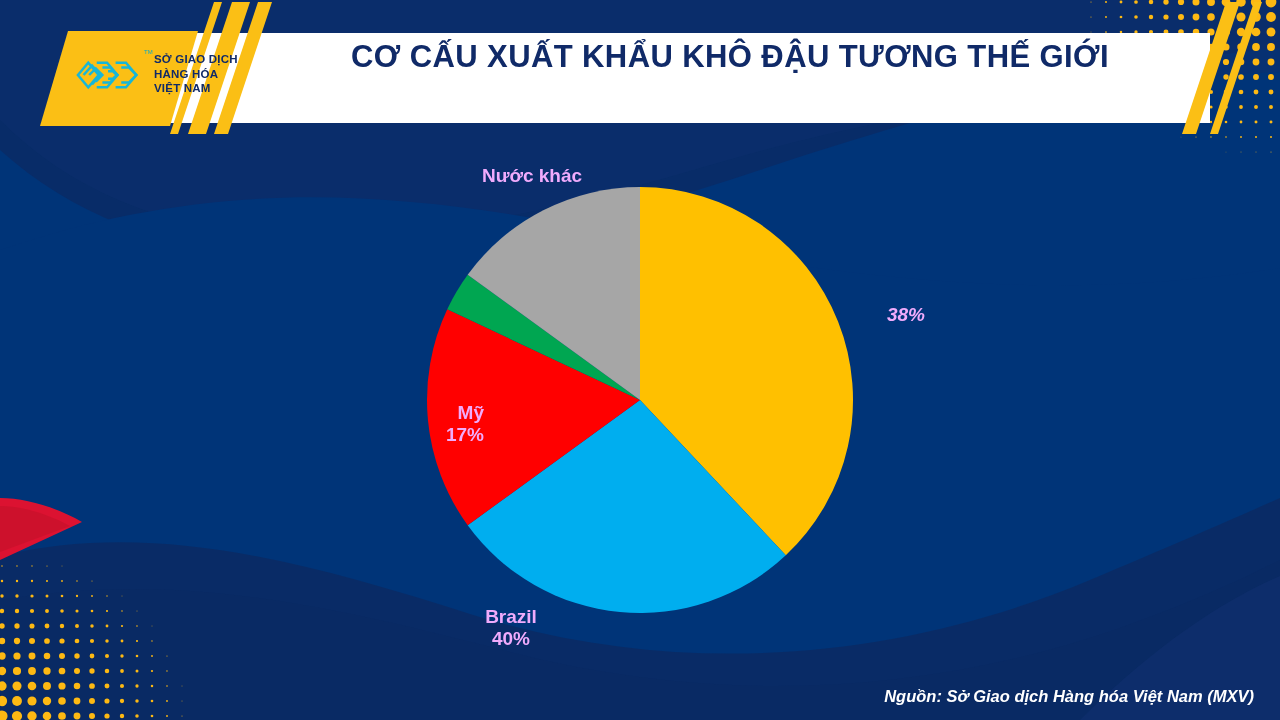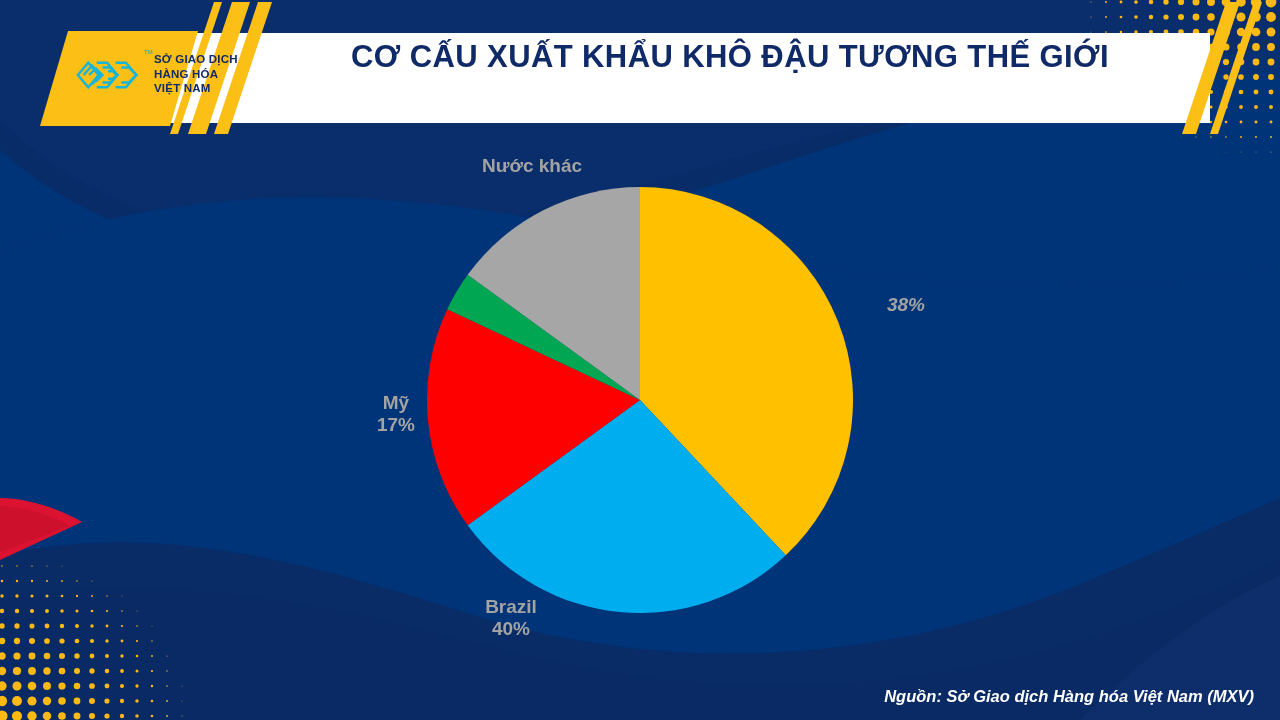--- a/index.html
+++ b/index.html
@@ -85,32 +85,33 @@
     position: absolute;
     left: 425px;
     top: 185px;
     width: 430px;
     height: 430px;
   }
 
   
   .pie-label {
     position: absolute;
-    color: #a3a3a3;
+    color: #f0abfc;
     font-weight: bold;
     line-height: 1.16;
     text-align: center;
     white-space: nowrap;
+    margin-top: 10px;
   }
   .pie-label .name { font-size: 19px; display: block; }
   .pie-label .pct  { font-size: 19px; display: block; }
 
   .lbl-other     { left: 442px; top: 155px; width: 180px; }
   .lbl-paraguay  { left: 340px; top: 233px; width: 160px; }
-  .lbl-my        { left: 332px; top: 392px; width: 128px; }
+  .lbl-my        { left: 356px; top: 392px; width: 128px; text-align: right; }
   .lbl-brazil    { left: 435px; top: 596px; width: 152px; }
   .lbl-argentina { left: 842px; top: 294px; width: 168px; text-align: left; }
   .lbl-argentina .pct { font-style: italic; text-align: center; width: 128px; }
 
   
   .source {
     position: absolute;
     right: 26px;
     bottom: 14px;
     color: #ffffff;

